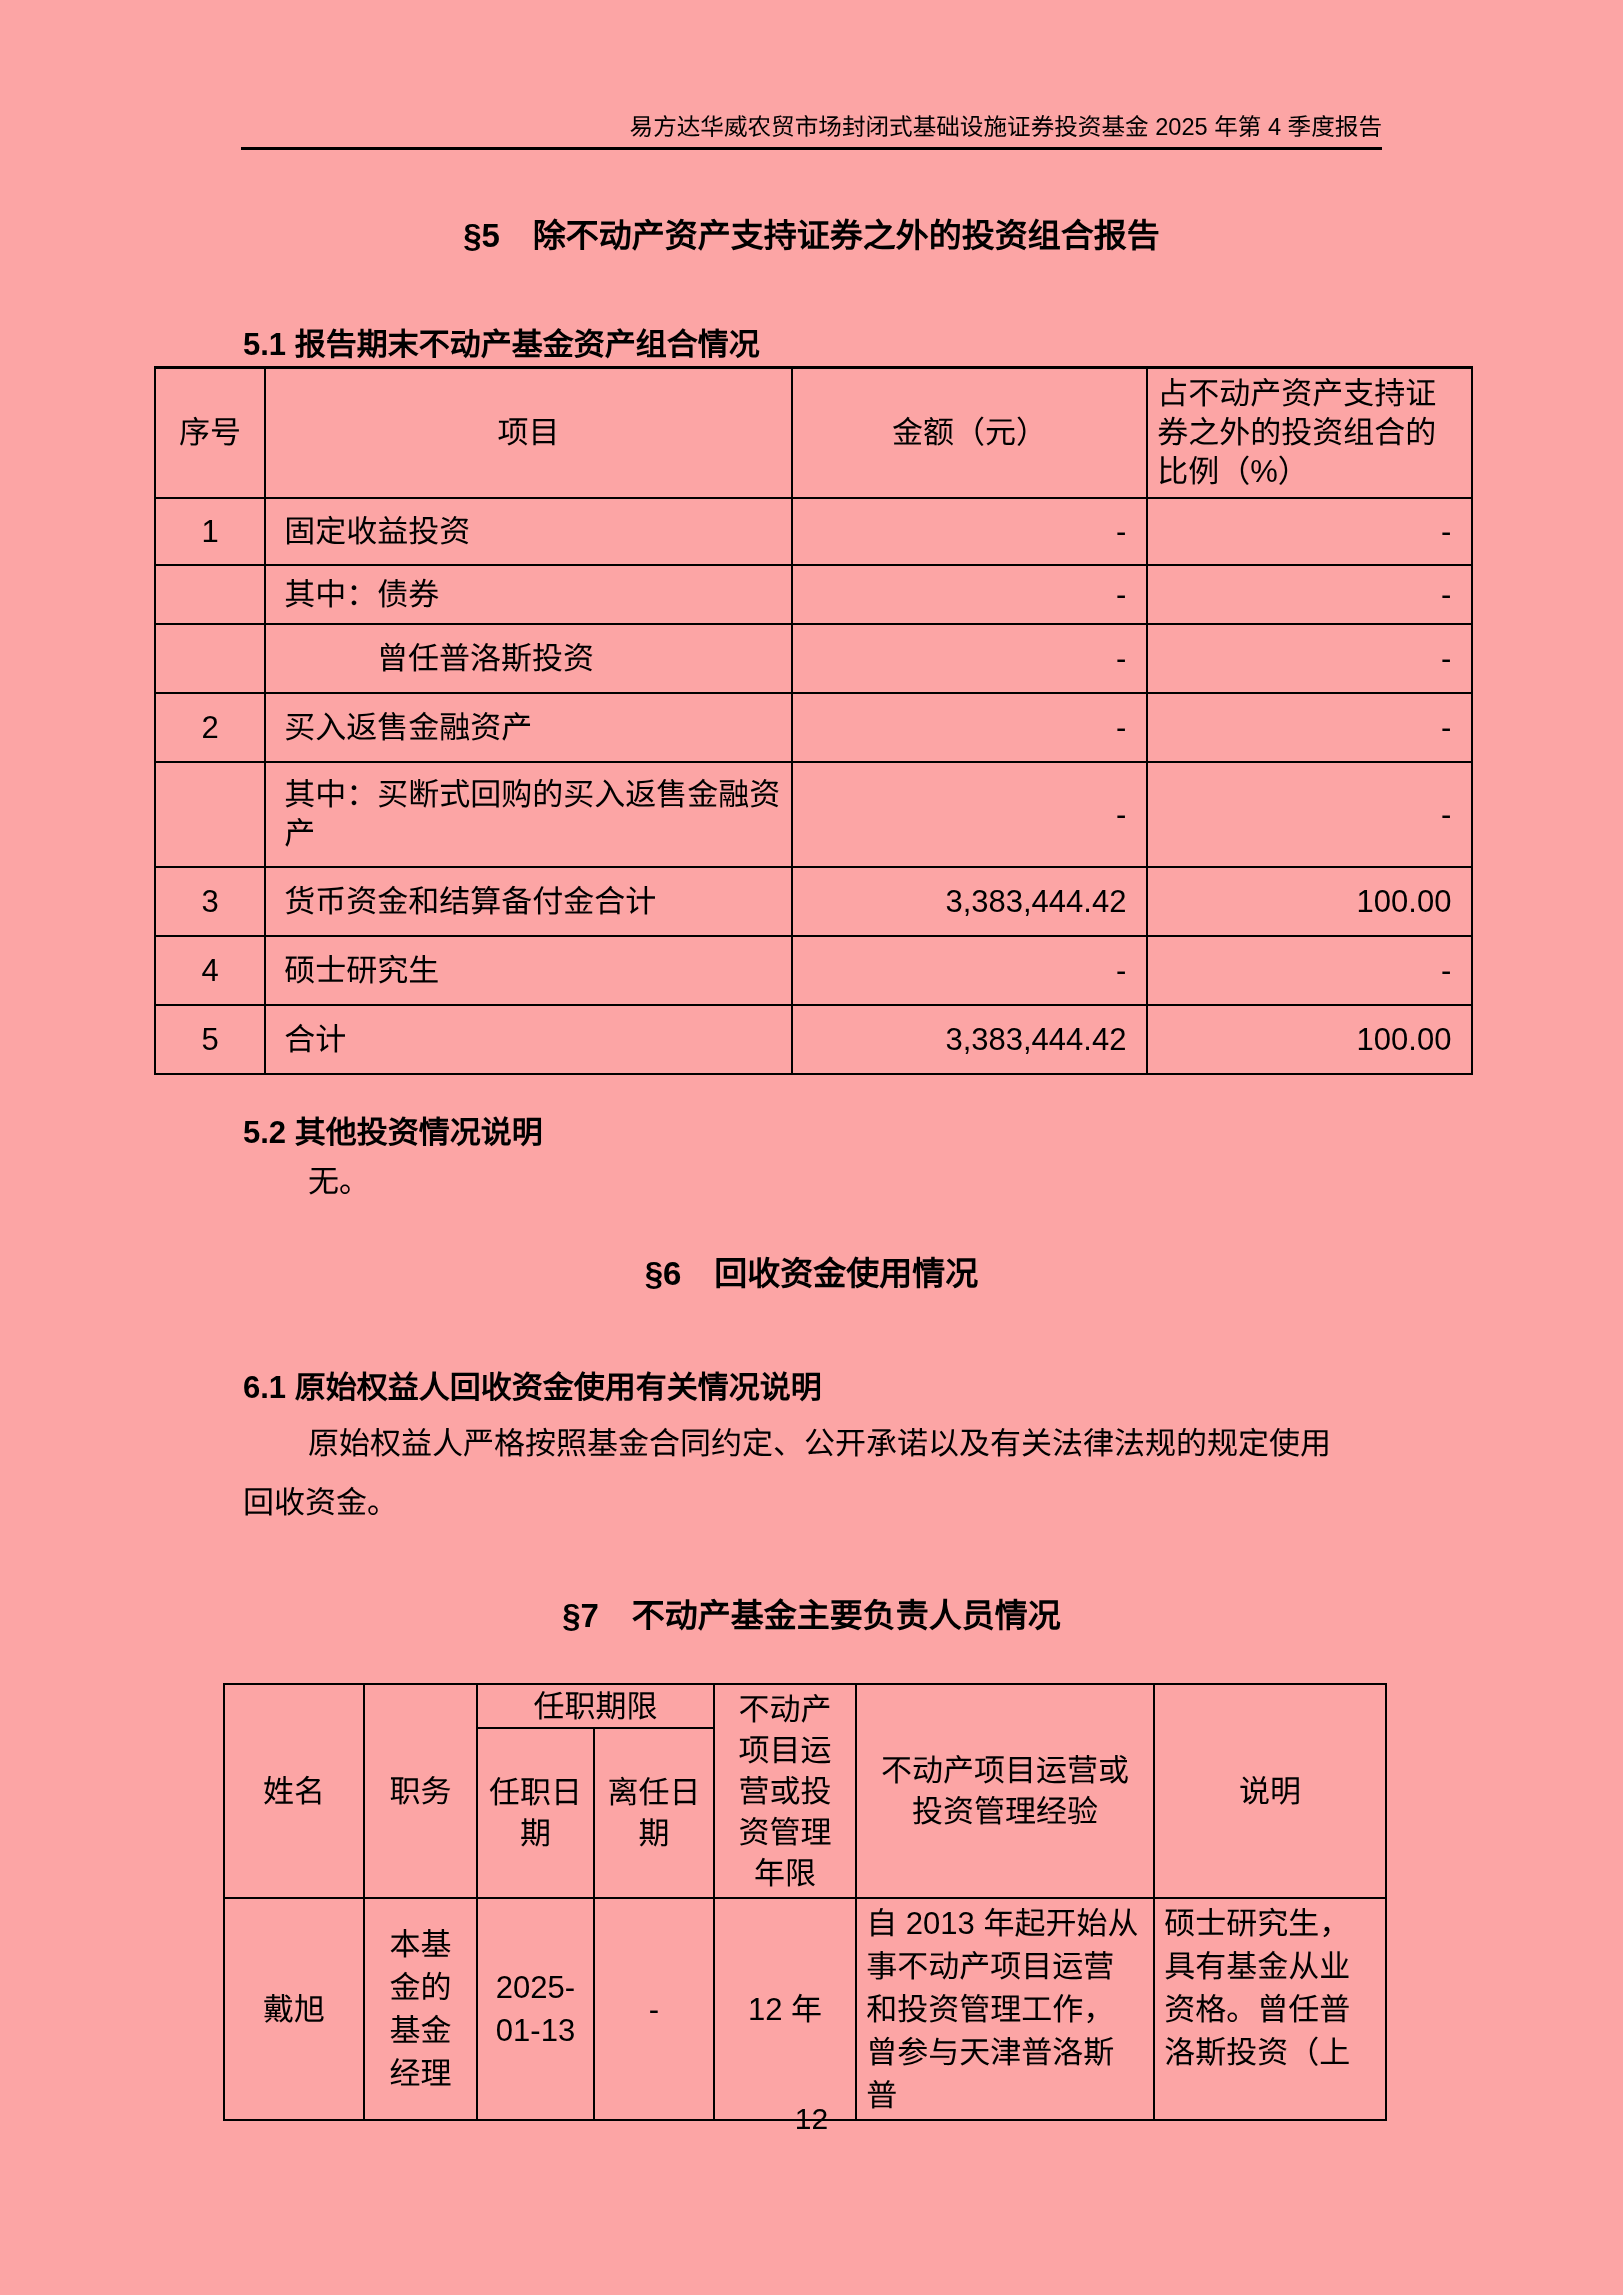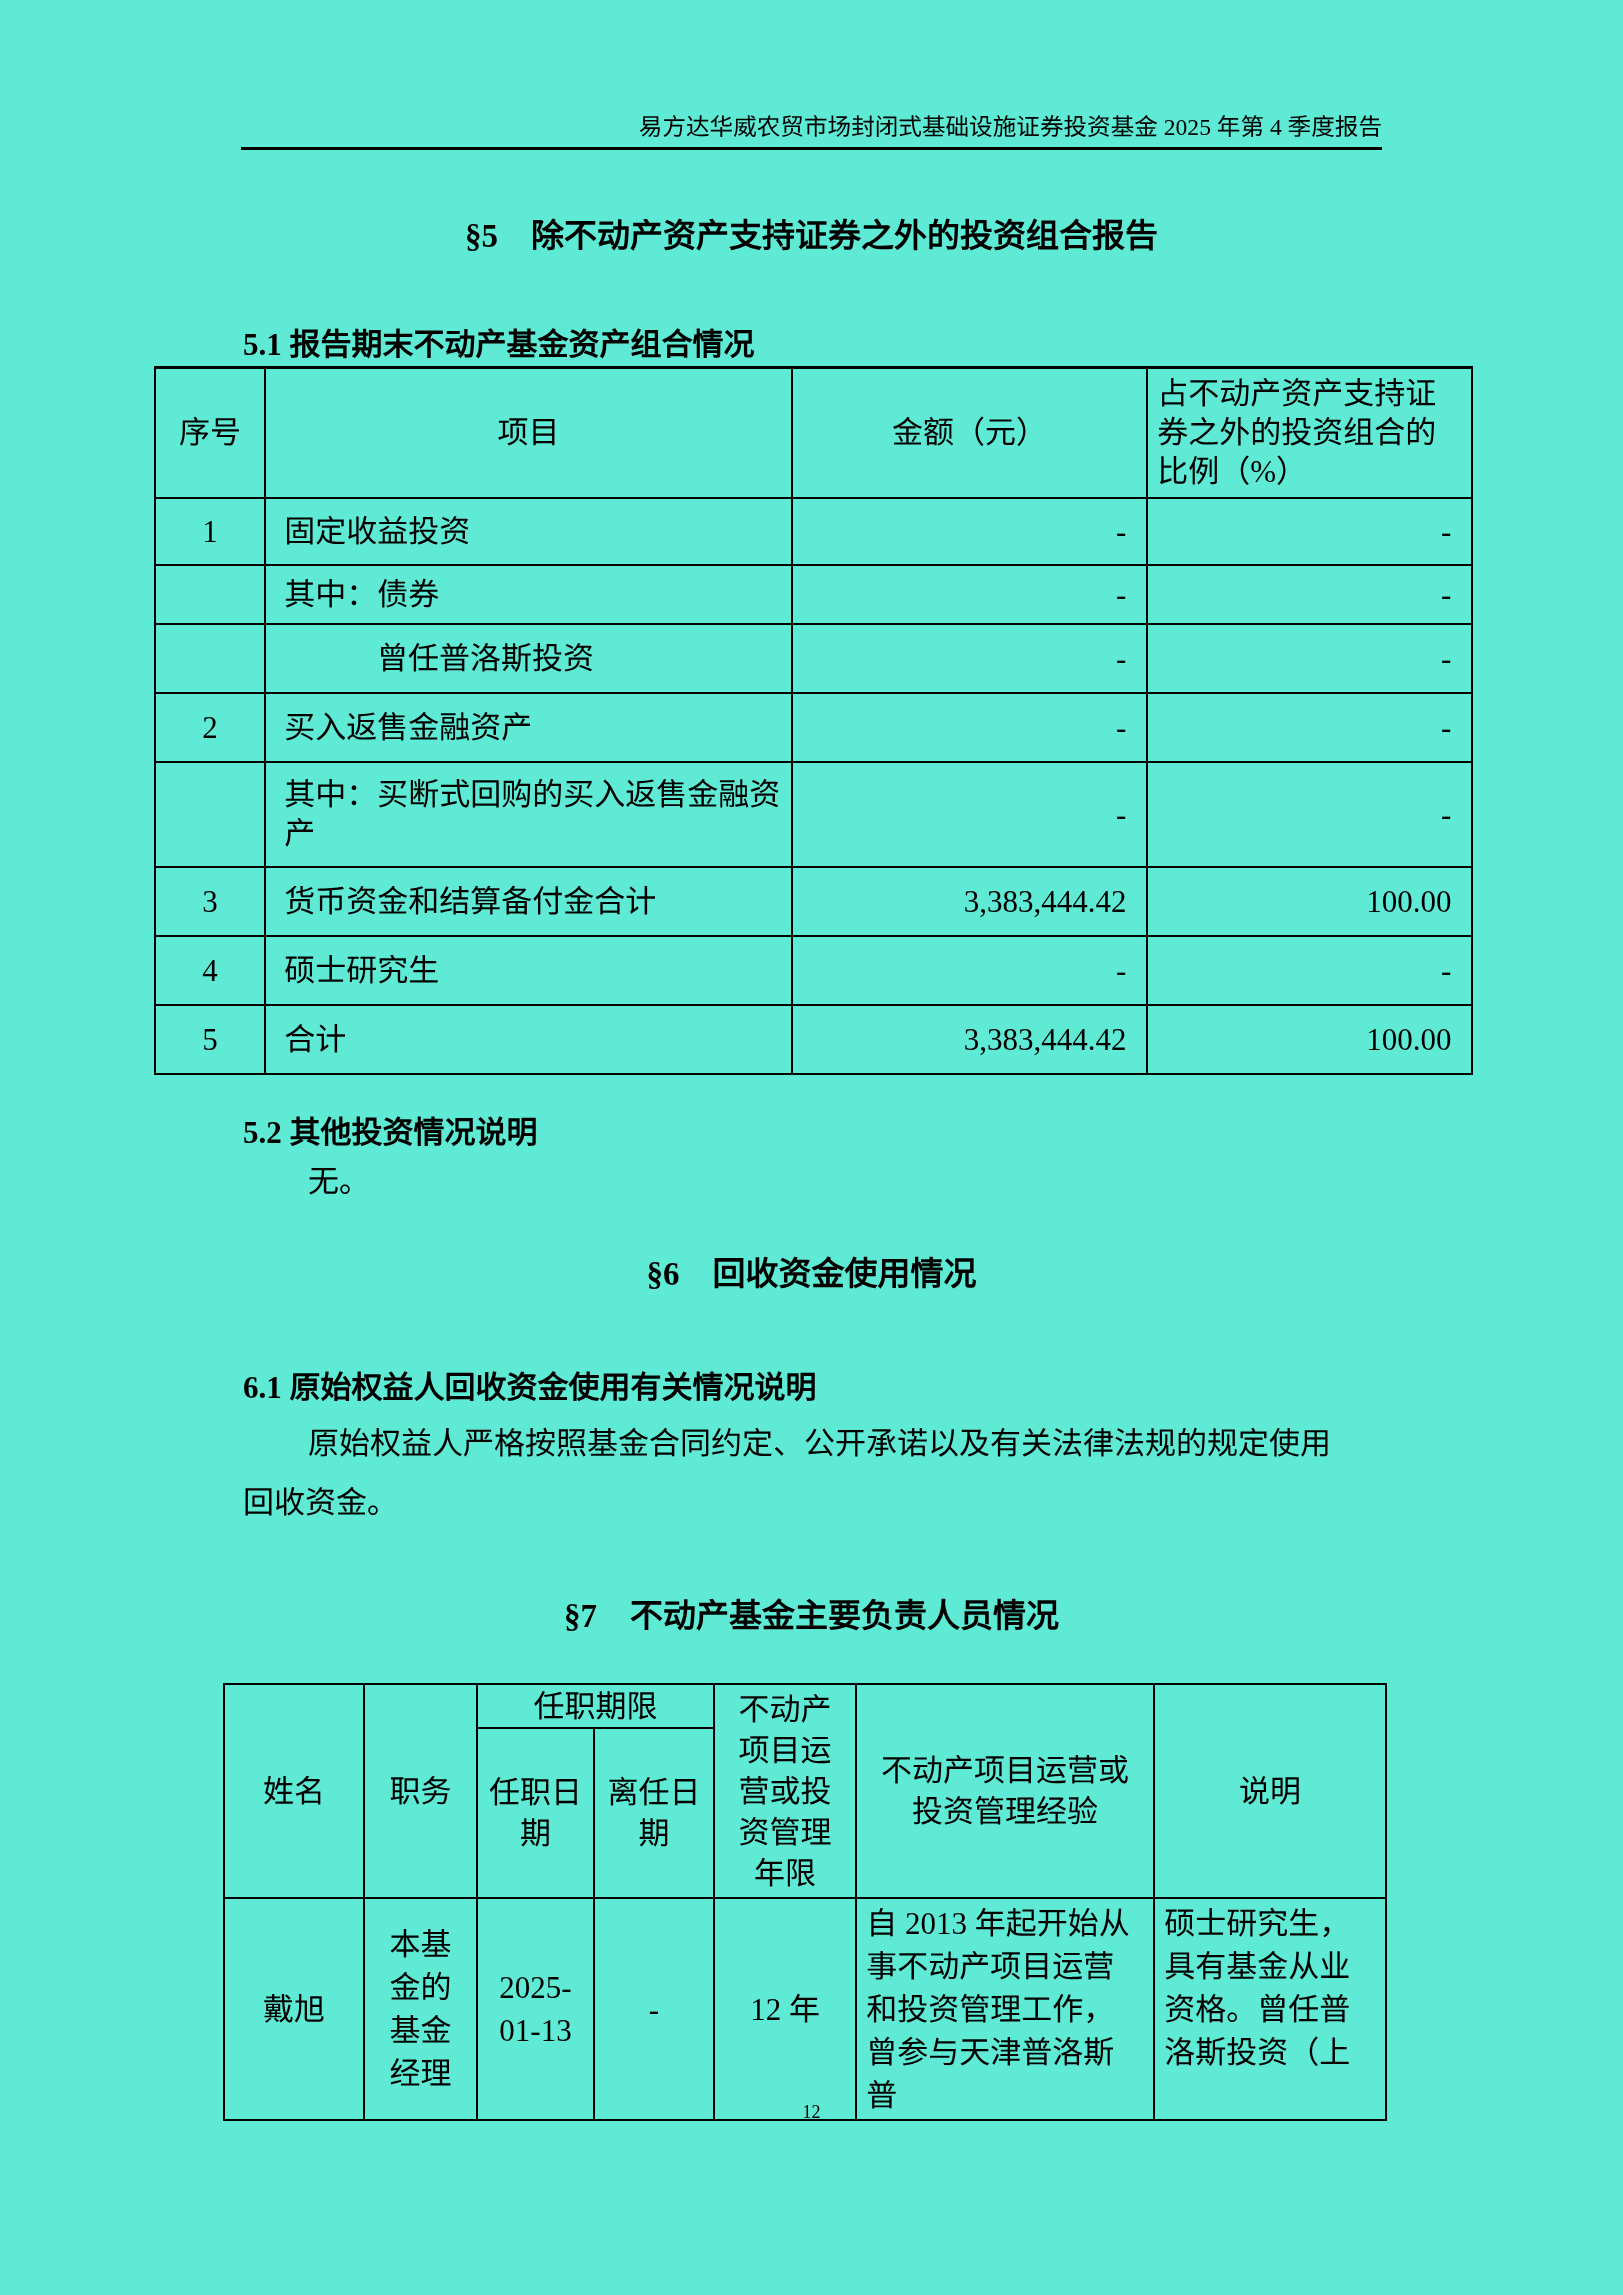--- a/index.html
+++ b/index.html
@@ -1,20 +1,20 @@
 <!DOCTYPE html>
 <html lang="zh-CN" style="font-size:10.5px"><head>
 <meta charset="utf-8">
 <style>
   html,body{margin:0;padding:0;background:#888;}
   #page{
     position:relative;
     width:1623px;height:2295px;
-    background:#5eead4;
-    font-family:Liberation Serif, serif;
+    background:#fca5a5;
+    font-family:Liberation Sans, sans-serif;
     color:#000;
     overflow:hidden;
   }
   .abs{position:absolute;}
   
   #doc-header{
     top:111px; right:241px;
     font-size:23.6px; line-height:33px;
     white-space:pre;
   }
@@ -76,21 +76,21 @@
   #person-table td{ line-height:41px; text-align:center; }
   #person-table .c-longtext{
     text-align:left; vertical-align:top;
     padding:2.6px 9.2px; line-height:43px;
   }
   #person-table .c-position{ padding:0 13px; line-height:43px; }
   #person-table .c-date{ padding:0 5.2px; line-height:43px; }
   
   #page-number{
     top:2102px; left:0; width:1623px;
-    text-align:center; font-size:18px;
+    text-align:center; font-size:30px;
   }
 </style>
 </head>
 <body>
 
 <div id="page">
 
   <div class="abs" id="doc-header">易方达华威农贸市场封闭式基础设施证券投资基金 2025 年第 4 季度报告</div>
   <div class="abs" id="header-rule"></div>
 

